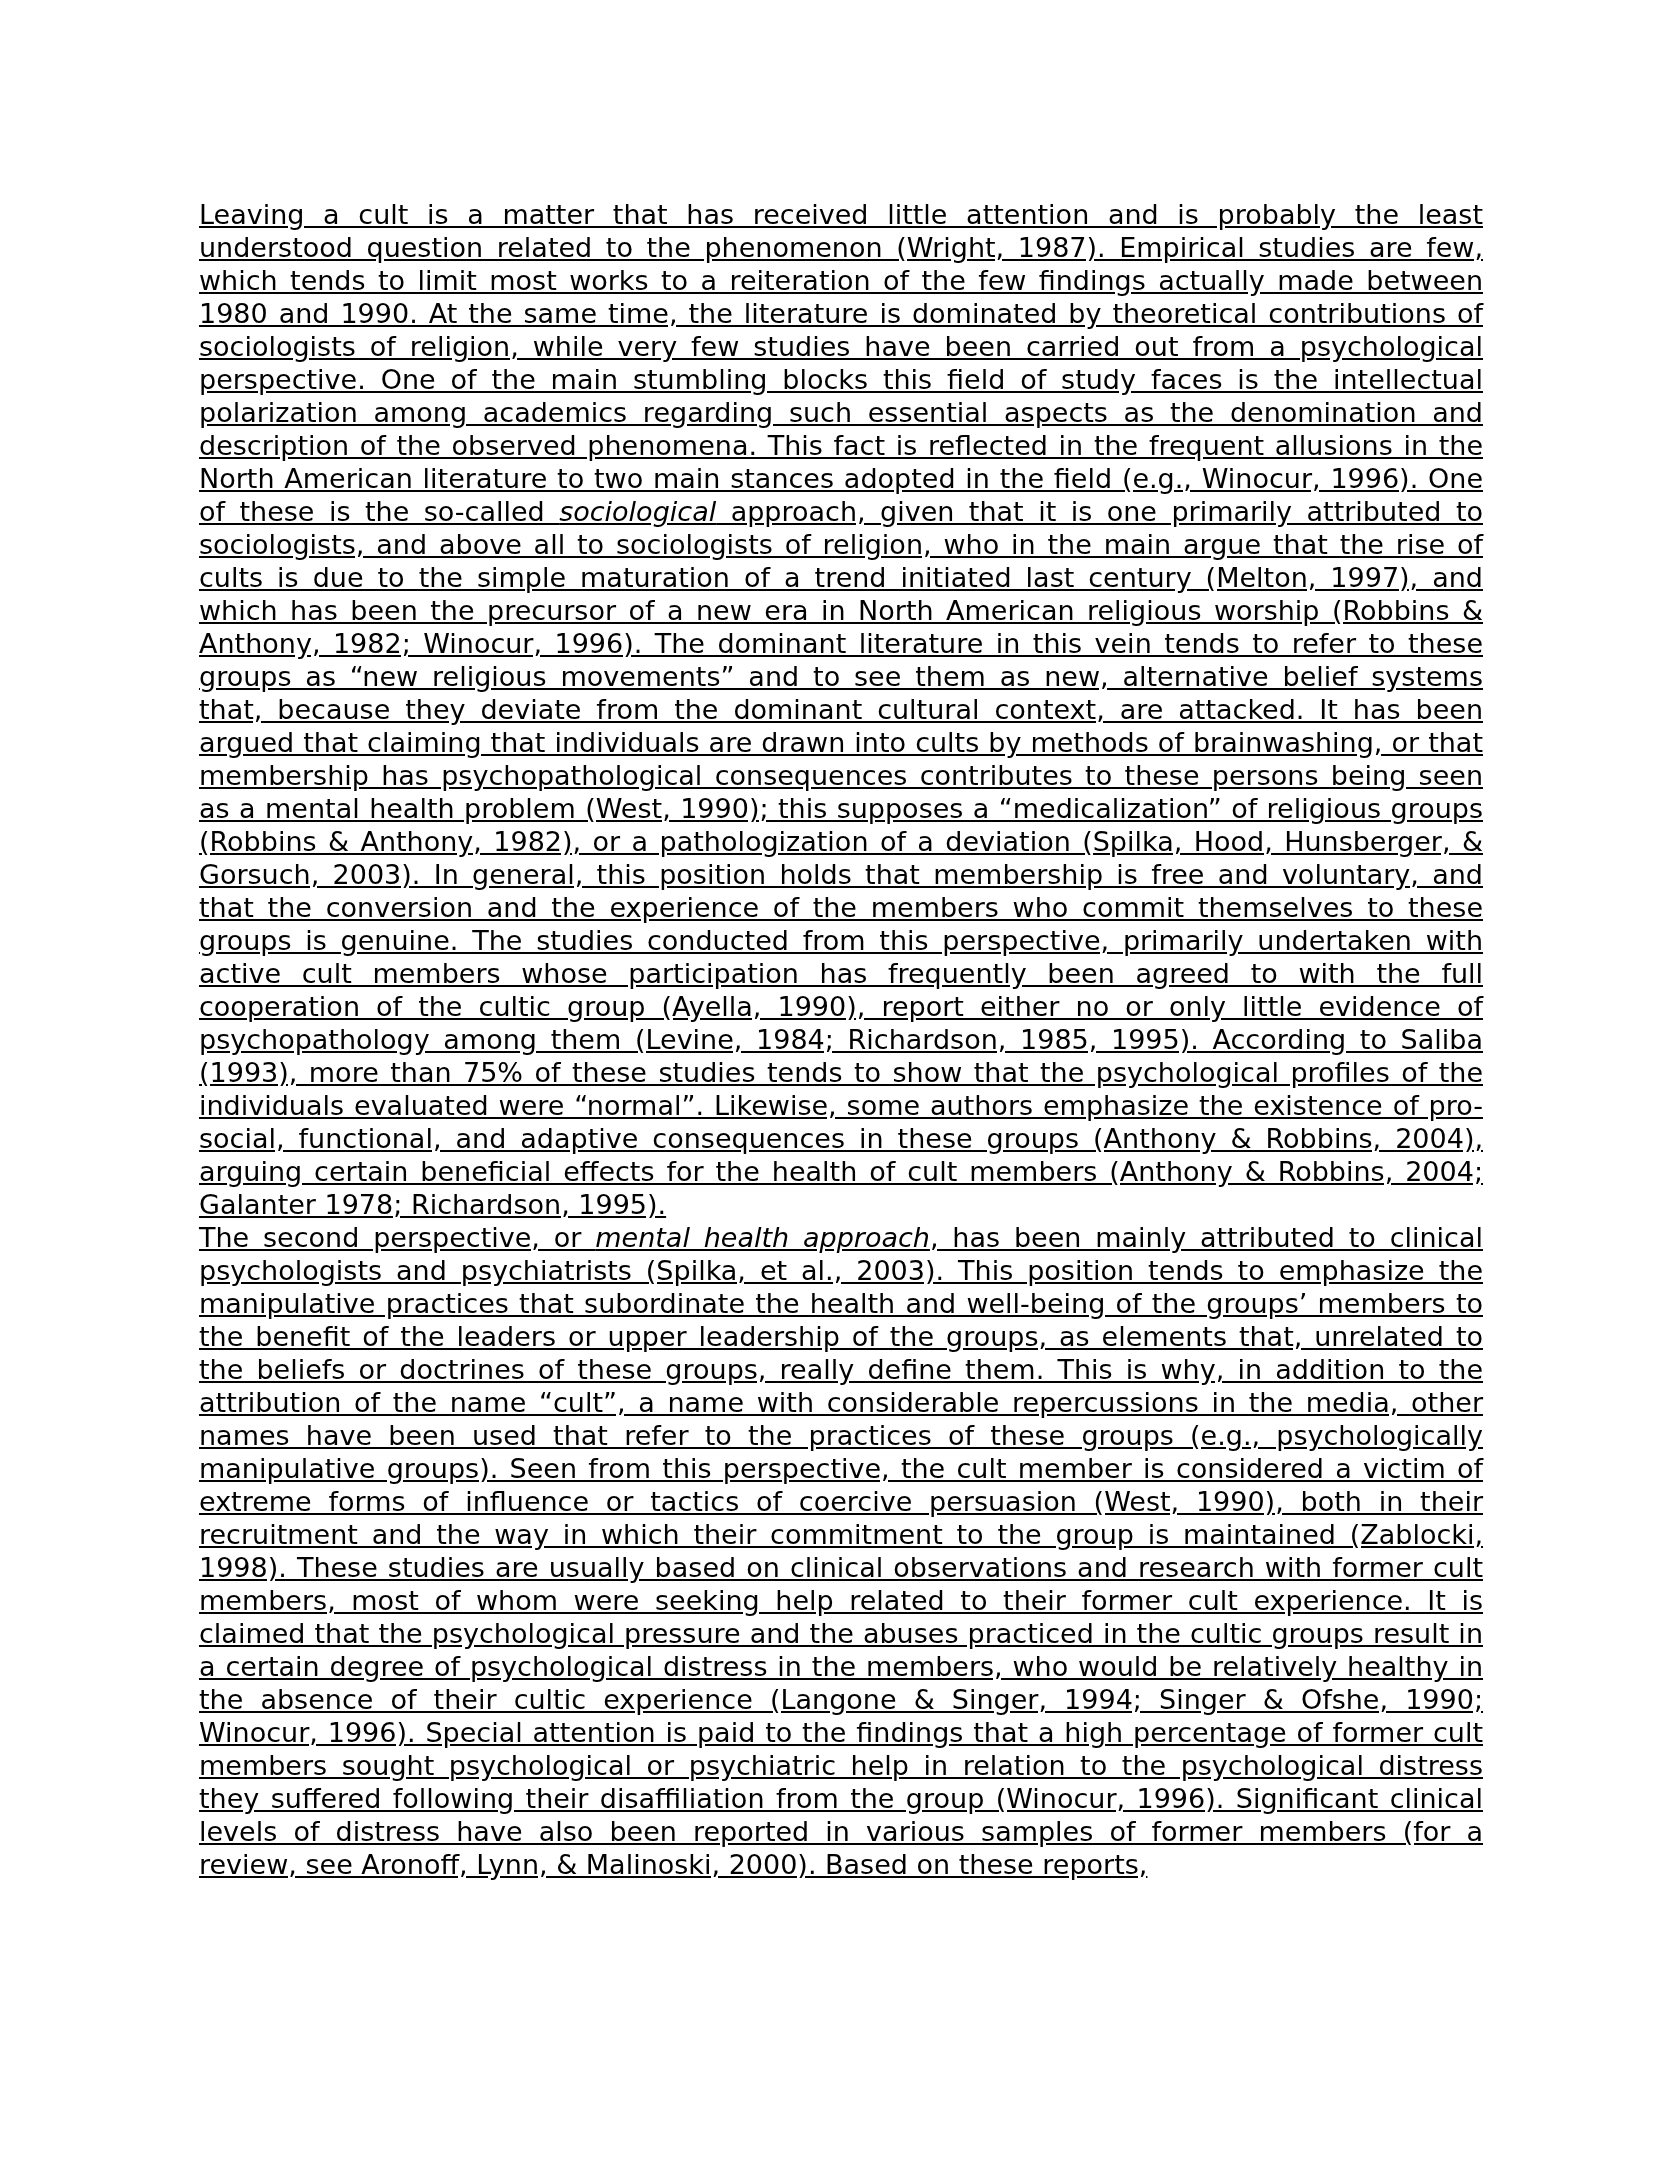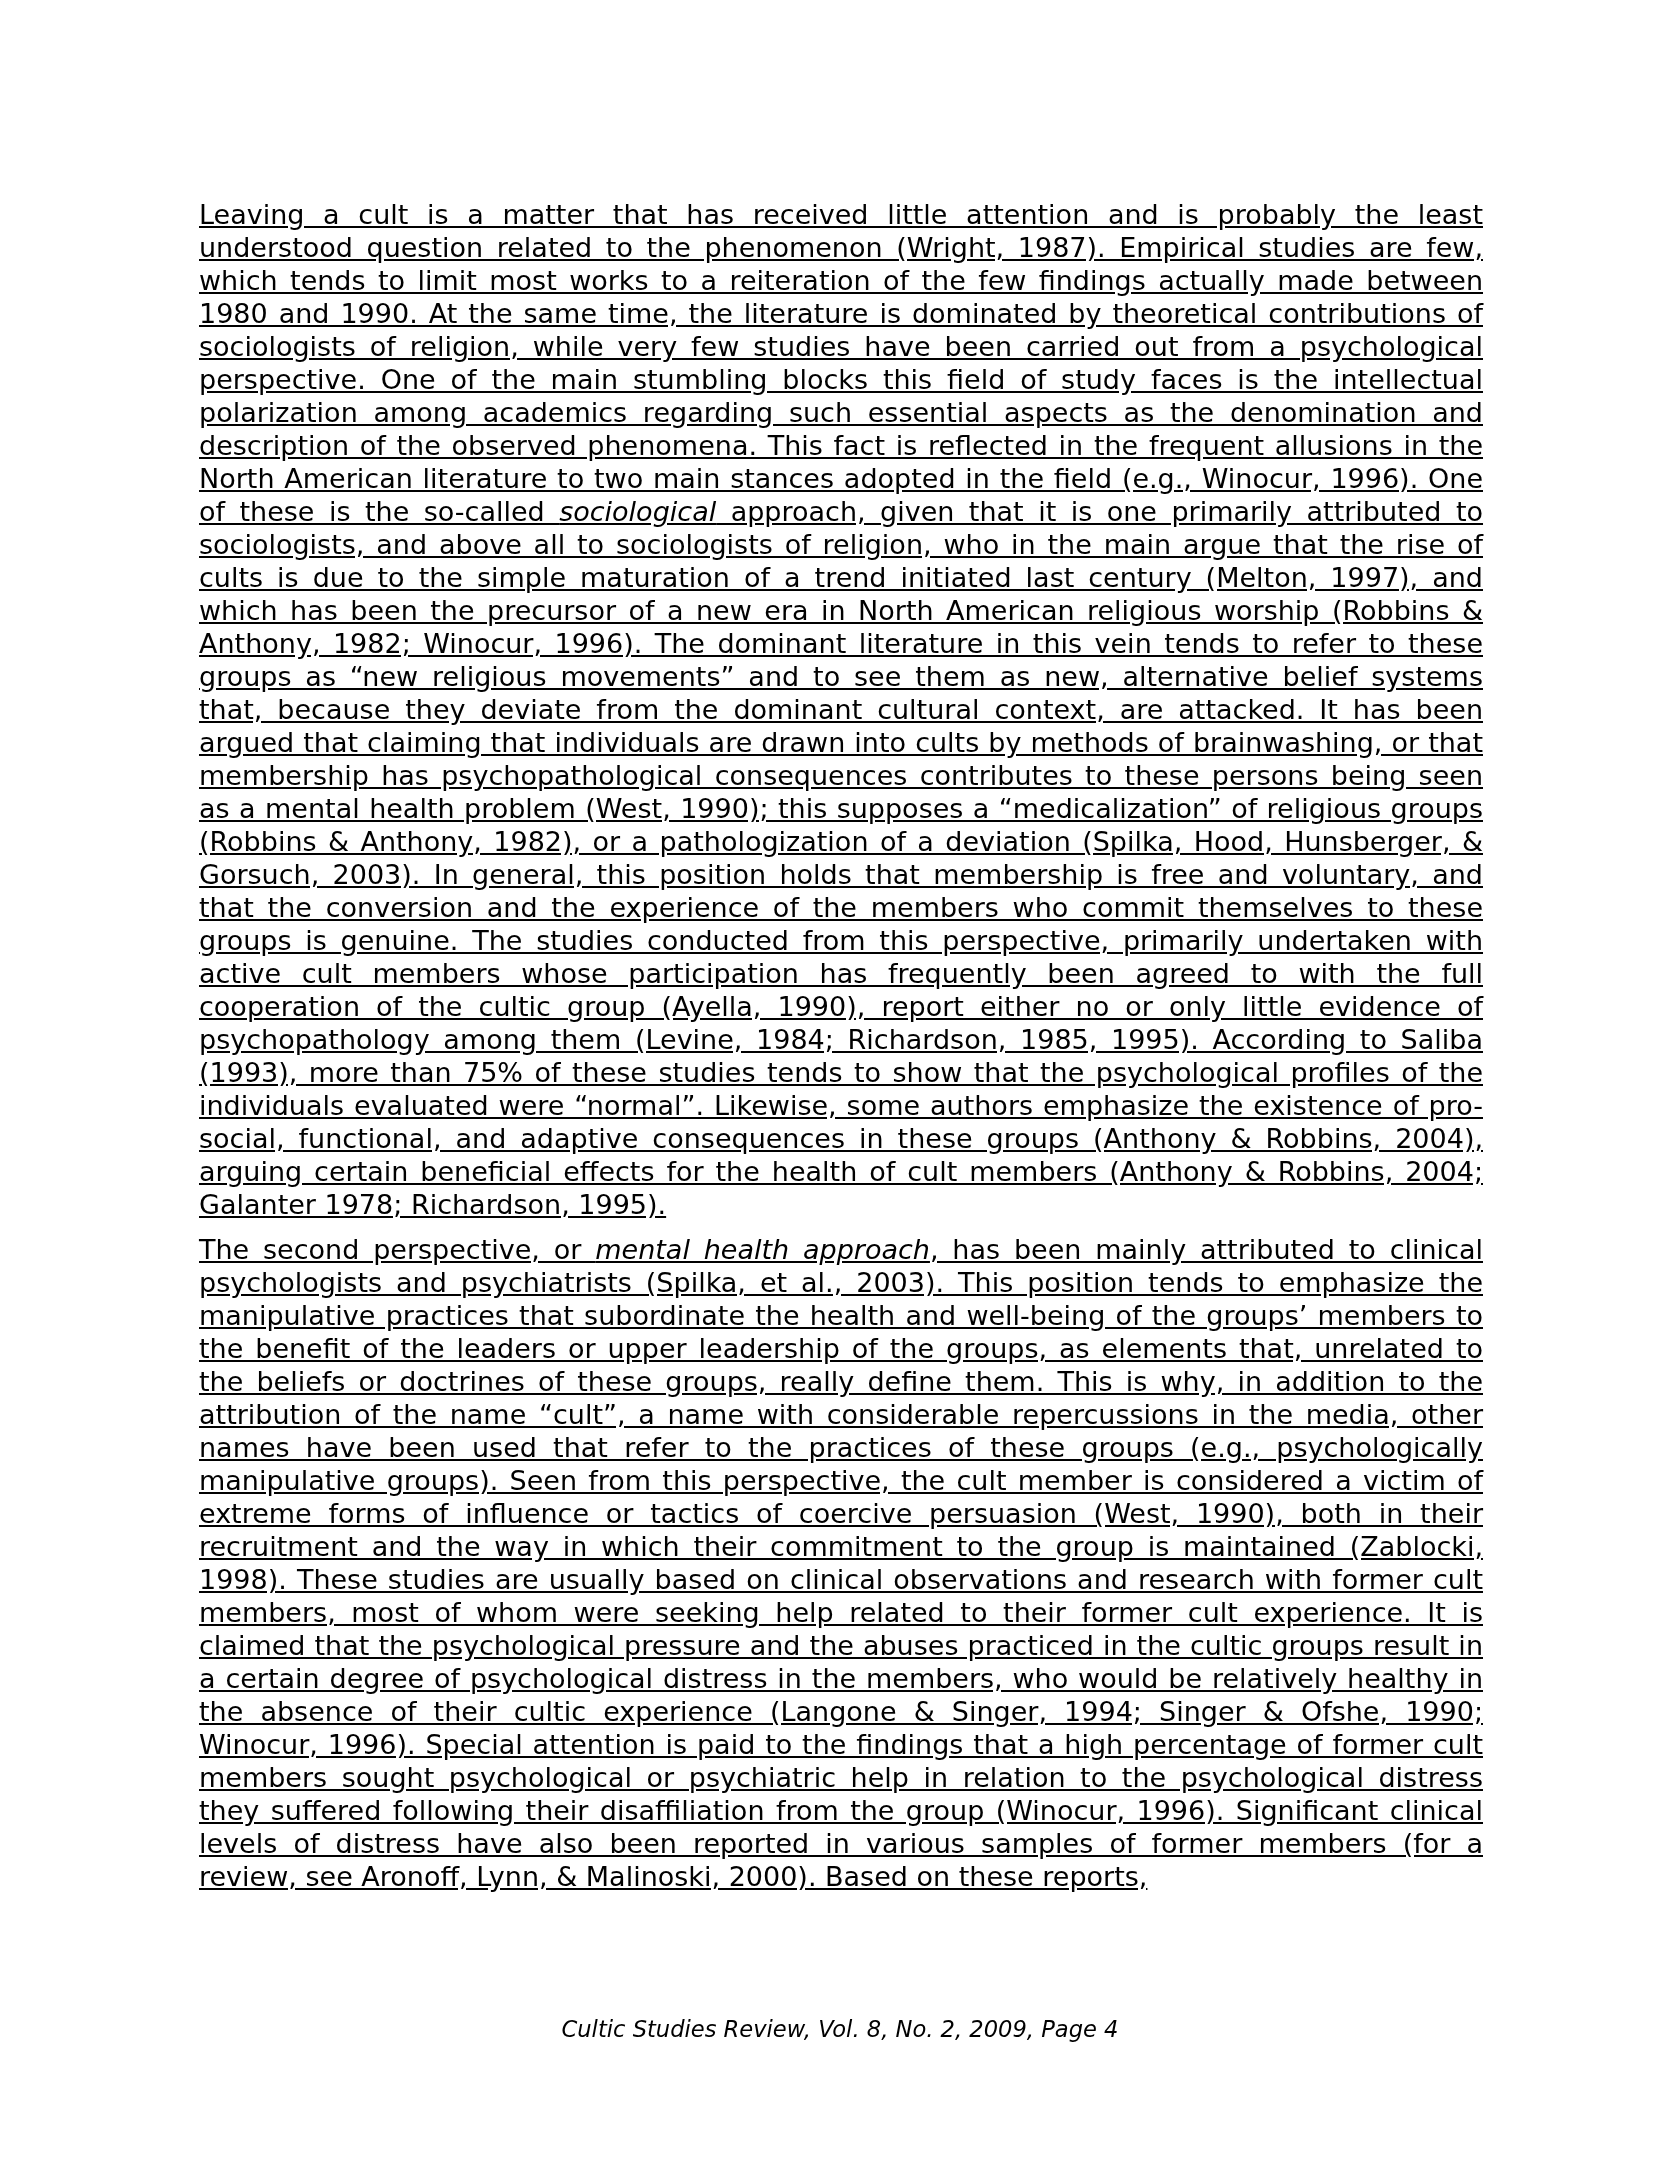--- a/index.html
+++ b/index.html
@@ -30,21 +30,21 @@
   .para {
     margin: 0;
     font-size: 27px;
     line-height: 33px;
     text-align: justify;
     text-justify: inter-word;
     letter-spacing: 0;
     text-decoration: underline;
   }
   .para + .para {
-    margin-top: 12px;
+    margin-top: 0;
   }
   .para em {
     font-style: italic;
   }
   .footer {
     position: absolute;
     left: 0;
     width: 1680px;
     top: 2015px;
     text-align: center;
@@ -54,15 +54,14 @@
   }
 </style>
 </head>
 <body>
 
 <div class="page">
   <div class="body-text">
     <p class="para"><span>Leaving a cult is a matter that has received little attention and is probably the least understood question related to the phenomenon (Wright, 1987). Empirical studies are few, which tends to limit most works to a reiteration of the few findings actually made between 1980 and 1990. At the same time, the literature is dominated by theoretical contributions of sociologists of religion, while very few studies have been carried out from a psychological perspective. One of the main stumbling blocks this field of study faces is the intellectual polarization among academics regarding such essential aspects as the denomination and description of the observed phenomena. This fact is reflected in the frequent allusions in the North American literature to two main stances adopted in the field (e.g., Winocur, 1996). One of these is the so-called </span><em>sociological</em><span> approach, given that it is one primarily attributed to sociologists, and above all to sociologists of religion, who in the main argue that the rise of cults is due to the simple maturation of a trend initiated last century (Melton, 1997), and which has been the precursor of a new era in North American religious worship (Robbins &amp; Anthony, 1982; Winocur, 1996). The dominant literature in this vein tends to refer to these groups as “new religious movements” and to see them as new, alternative belief systems that, because they deviate from the dominant cultural context, are attacked. It has been argued that claiming that individuals are drawn into cults by methods of brainwashing, or that membership has psychopathological consequences contributes to these persons being seen as a mental health problem (West, 1990); this supposes a “medicalization” of religious groups (Robbins &amp; Anthony, 1982), or a pathologization of a deviation (Spilka, Hood, Hunsberger, &amp; Gorsuch, 2003). In general, this position holds that membership is free and voluntary, and that the conversion and the experience of the members who commit themselves to these groups is genuine. The studies conducted from this perspective, primarily undertaken with active cult members whose participation has frequently been agreed to with the full cooperation of the cultic group (Ayella, 1990), report either no or only little evidence of psychopathology among them (Levine, 1984; Richardson, 1985, 1995). According to Saliba (1993), more than 75% of these studies tends to show that the psychological profiles of the individuals evaluated were “normal”. Likewise, some authors emphasize the existence of pro-social, functional, and adaptive consequences in these groups (Anthony &amp; Robbins, 2004), arguing certain beneficial effects for the health of cult members (Anthony &amp; Robbins, 2004; Galanter 1978; Richardson, 1995).</span></p>
     <p class="para"><span>The second perspective, or </span><em>mental health approach</em><span>, has been mainly attributed to clinical psychologists and psychiatrists (Spilka, et al., 2003). This position tends to emphasize the manipulative practices that subordinate the health and well-being of the groups’ members to the benefit of the leaders or upper leadership of the groups, as elements that, unrelated to the beliefs or doctrines of these groups, really define them. This is why, in addition to the attribution of the name “cult”, a name with considerable repercussions in the media, other names have been used that refer to the practices of these groups (e.g., psychologically manipulative groups). Seen from this perspective, the cult member is considered a victim of extreme forms of influence or tactics of coercive persuasion (West, 1990), both in their recruitment and the way in which their commitment to the group is maintained (Zablocki, 1998). These studies are usually based on clinical observations and research with former cult members, most of whom were seeking help related to their former cult experience. It is claimed that the psychological pressure and the abuses practiced in the cultic groups result in a certain degree of psychological distress in the members, who would be relatively healthy in the absence of their cultic experience (Langone &amp; Singer, 1994; Singer &amp; Ofshe, 1990; Winocur, 1996). Special attention is paid to the findings that a high percentage of former cult members sought psychological or psychiatric help in relation to the psychological distress they suffered following their disaffiliation from the group (Winocur, 1996). Significant clinical levels of distress have also been reported in various samples of former members (for a review, see Aronoff, Lynn, &amp; Malinoski, 2000). Based on these reports,</span></p>
   </div>
-  <div class="footer">Cultic Studies Review, Vol. 8, No. 2, 2009, Page 4</div>
 </div>
 
 
 </body></html>

